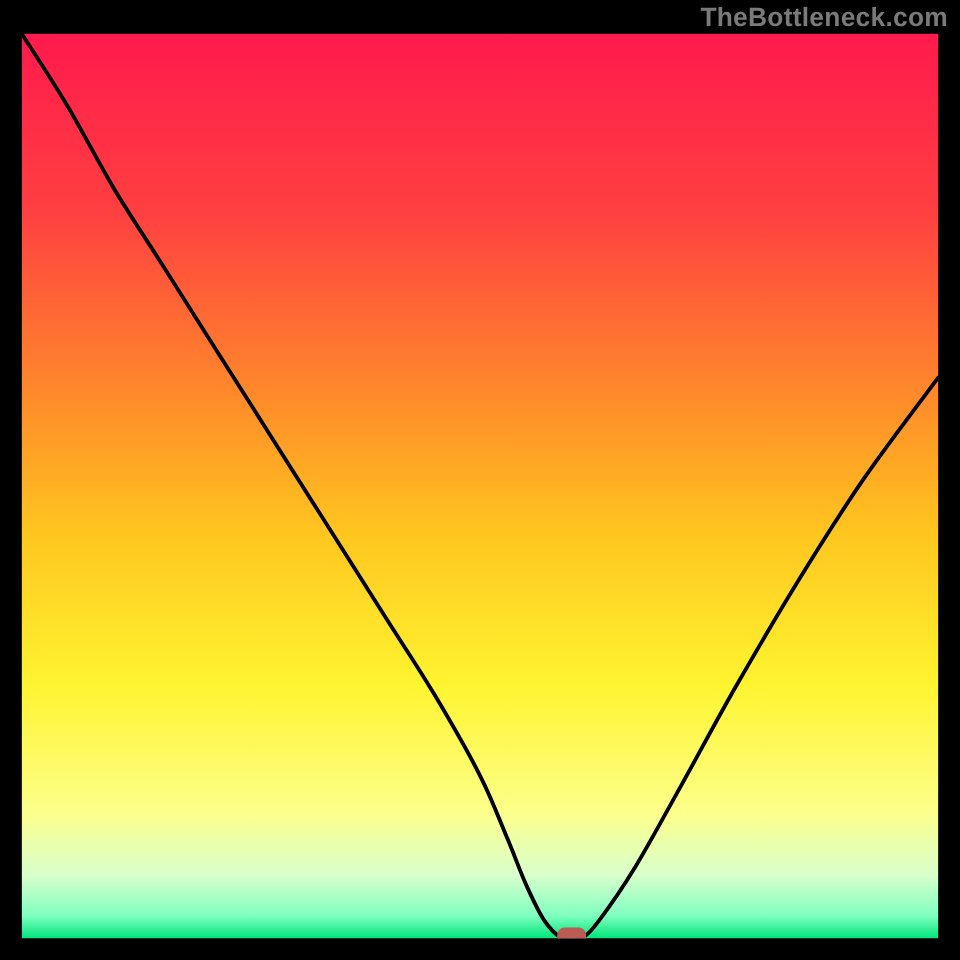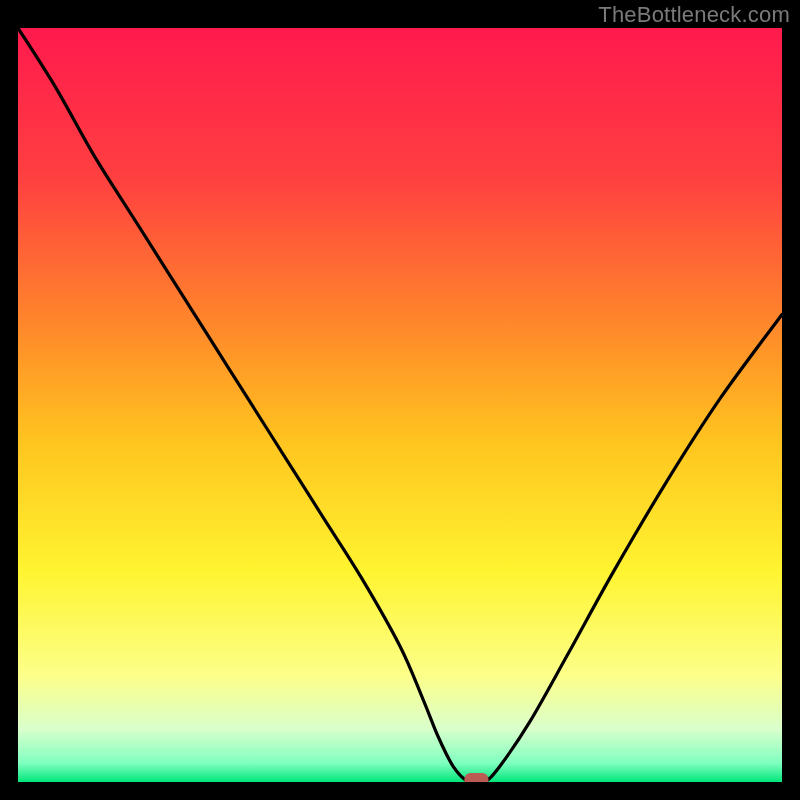--- a/index.html
+++ b/index.html
@@ -16,21 +16,21 @@
     width: 800px;
     height: 800px;
     background: #000;
   }
   .watermark {
     position: absolute;
     top: 2px;
     right: 10px;
     color: #7a7a7a;
     font-size: 22px;
-    font-weight: 400;
+    font-weight: 700;
     letter-spacing: 0.2px;
     z-index: 5;
   }
   .plot-wrap {
     position: absolute;
     left: 18px;
     top: 28px;
     width: 764px;
     height: 754px;
     background: #000;

